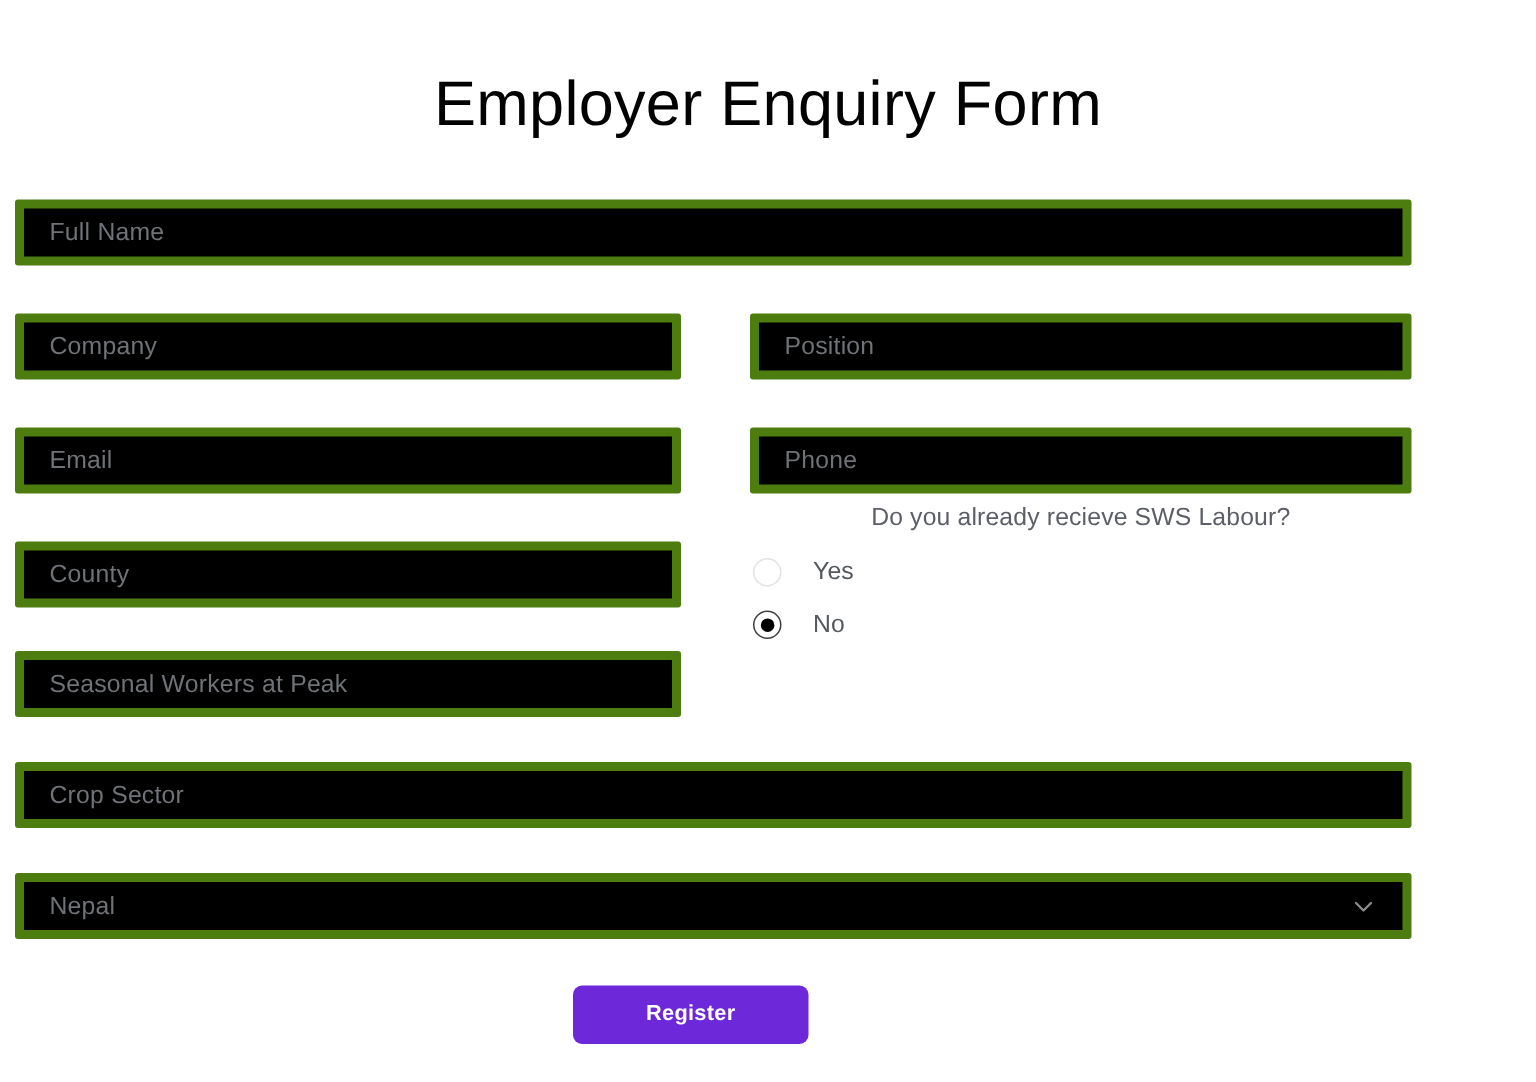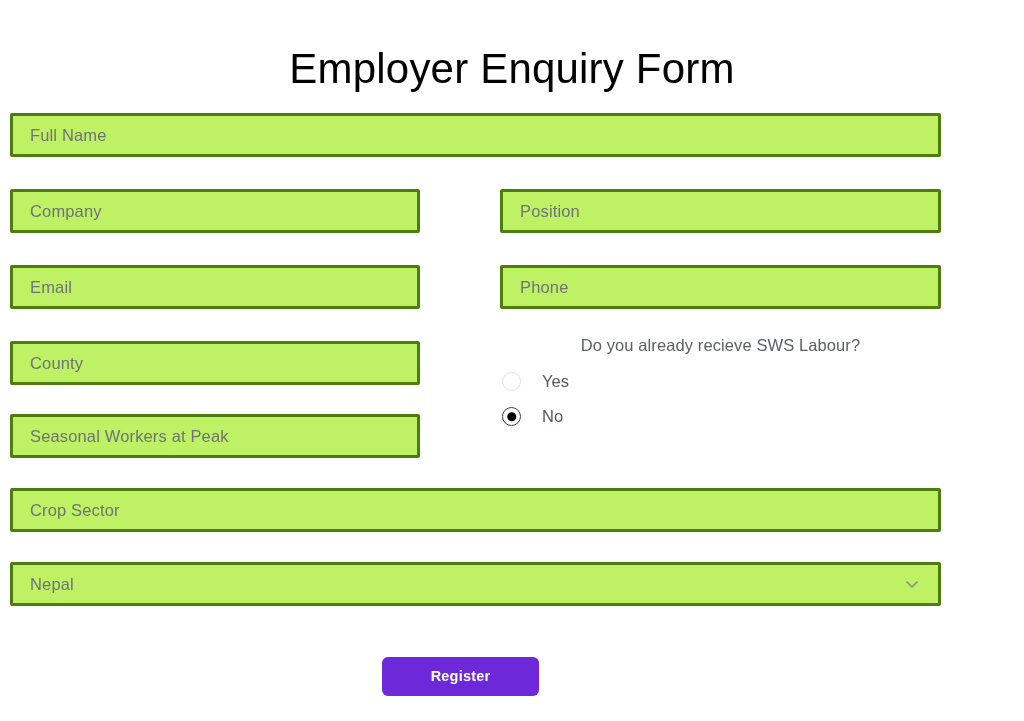--- a/index.html
+++ b/index.html
@@ -32,39 +32,40 @@
     font-weight: 400;
     letter-spacing: 0.2px;
     color: #020202;
     line-height: 1.1;
     white-space: nowrap;
   }
 
   
   .field {
     position: absolute;
-    background: #bef264;
-    border: 3px solid #4d7c0f;
+    background: #000000;
+    border: 6px solid #4d7c0f;
     border-radius: 2px;
     height: 44px;
     display: flex;
     align-items: center;
     padding: 0 0 0 17px;
+    margin-top: 20px;
   }
   .field .ph {
     font-size: 16.5px;
     color: #6f7276;
     letter-spacing: 0.15px;
     line-height: 1;
     white-space: nowrap;
   }
 
   
   .w-full  { left: 10px;  width: 931px; }
-  .w-left  { left: 10px;  width: 410px; }
+  .w-left  { left: 10px;  width: 444px; }
   .w-right { left: 500px; width: 441px; }
 
   .r1 { top: 113px; }
   .r2 { top: 189px; }
   .r3 { top: 265px; }
   .r4 { top: 341px; }
   .r5 { top: 414px; }
   .r6 { top: 488px; }
   .r7 { top: 562px; }
 

